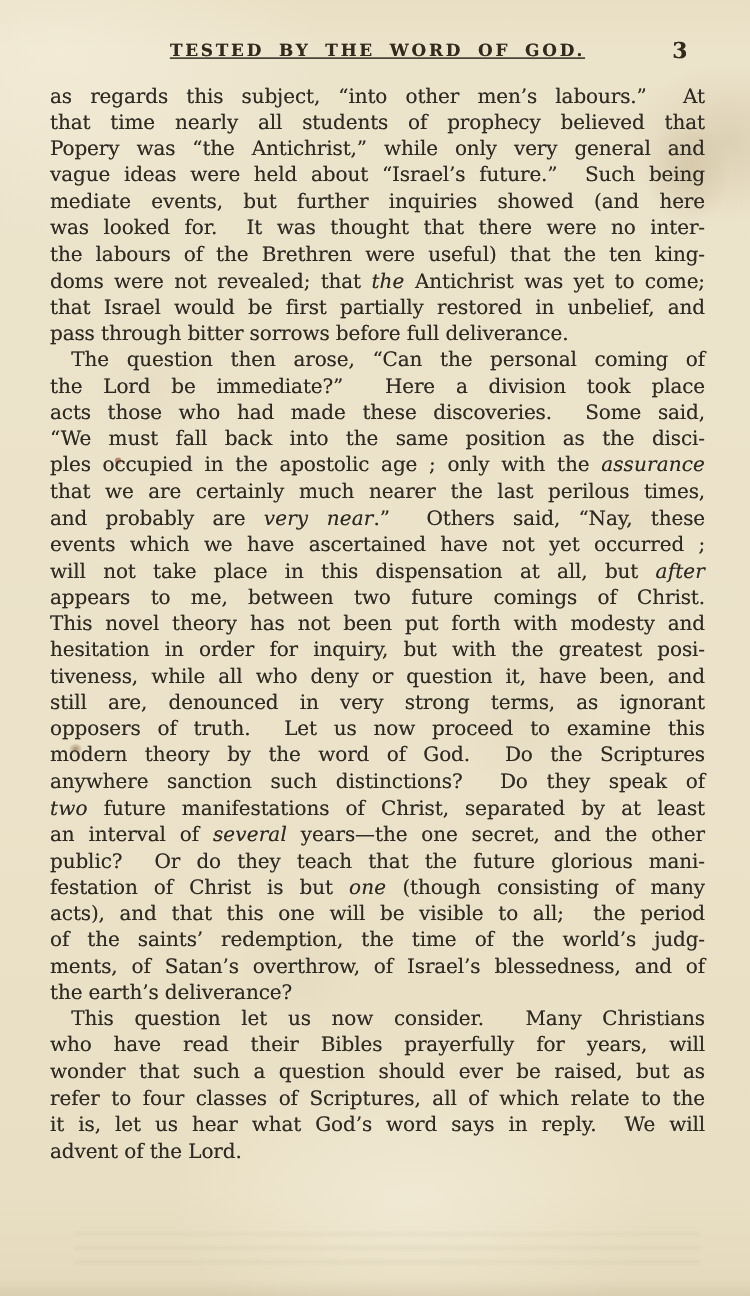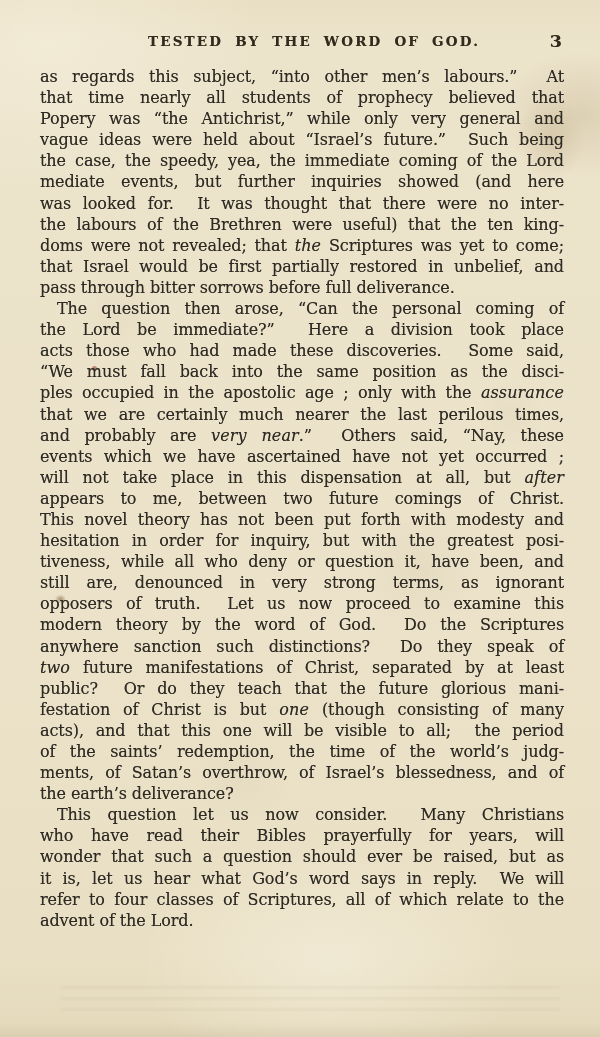--- a/index.html
+++ b/index.html
@@ -47,21 +47,21 @@
       rgba(122,110,80,.07) 0 3px, rgba(122,110,80,0) 3px 11px);
     filter:blur(1.2px);
     opacity:.8;
   }
   .bottom-shade{
     position:absolute;left:0;right:0;bottom:0;height:14px;pointer-events:none;
     background:linear-gradient(180deg, rgba(140,125,95,0), rgba(140,125,95,.12));
   }
 
   .header{
-    position:absolute;left:52px;top:33px;width:524px;height:20px;
+    position:absolute;left:40px;top:33px;width:524px;height:20px;text-decoration:underline;
   }
   .running-title{
     display:block;text-align:center;
     font-size:13.5px;font-weight:bold;
     letter-spacing:2.2px;word-spacing:5px;
     color:#33291d;
     text-shadow:0 0 .5px rgba(51,41,29,.55);
   }
   .page-number{
     position:absolute;right:14px;top:-2px;
@@ -100,25 +100,24 @@
     <span class="running-title">TESTED BY THE WORD OF GOD.</span>
     <span class="page-number">3</span>
   </div>
 
   <div class="body-text">
       <div class="para">
         <div class="line"><span>as regards this subject, “into other men’s labours.”  At</span></div>
         <div class="line"><span>that time nearly all students of prophecy believed that</span></div>
         <div class="line"><span>Popery was “the Antichrist,” while only very general and</span></div>
         <div class="line"><span>vague ideas were held about “Israel’s future.”  Such being</span></div>
-        <div class="line"><span>the case, the speedy, yea, the immediate coming of the Lord</span></div>
         <div class="line"><span>mediate events, but further inquiries showed (and here</span></div>
         <div class="line"><span>was looked for.  It was thought that there were no inter-</span></div>
         <div class="line"><span>the labours of the Brethren were useful) that the ten king-</span></div>
-        <div class="line"><span>doms were not revealed; that </span><em>the</em><span> Scriptures was yet to come;</span></div>
+        <div class="line"><span>doms were not revealed; that </span><em>the</em><span> Antichrist was yet to come;</span></div>
         <div class="line"><span>that Israel would be first partially restored in unbelief, and</span></div>
         <div class="line last"><span>pass through bitter sorrows before full deliverance.</span></div>
       </div>
       <div class="para indent">
         <div class="line"><span>The question then arose, “Can the personal coming of</span></div>
         <div class="line"><span>the Lord be immediate?”  Here a division took place</span></div>
         <div class="line"><span>acts those who had made these discoveries.  Some said,</span></div>
         <div class="line"><span>“We must fall back into the same position as the disci-</span></div>
         <div class="line"><span>ples occupied in the apostolic age ; only with the </span><em>assurance</em></div>
         <div class="line"><span>that we are certainly much nearer the last perilous times,</span></div>
@@ -127,32 +126,33 @@
         <div class="line"><span>will not take place in this dispensation at all, but </span><em>after</em></div>
         <div class="line"><span>appears to me, between two future comings of Christ.</span></div>
         <div class="line"><span>This novel theory has not been put forth with modesty and</span></div>
         <div class="line"><span>hesitation in order for inquiry, but with the greatest posi-</span></div>
         <div class="line"><span>tiveness, while all who deny or question it, have been, and</span></div>
         <div class="line"><span>still are, denounced in very strong terms, as ignorant</span></div>
         <div class="line"><span>opposers of truth.  Let us now proceed to examine this</span></div>
         <div class="line"><span>modern theory by the word of God.  Do the Scriptures</span></div>
         <div class="line"><span>anywhere sanction such distinctions?  Do they speak of</span></div>
         <div class="line"><em>two</em><span> future manifestations of Christ, separated by at least</span></div>
+        <div class="line"><span>an interval of </span><em>several</em><span> years—the one secret, and the other</span></div>
         <div class="line"><span>public?  Or do they teach that the future glorious mani-</span></div>
         <div class="line"><span>festation of Christ is but </span><em>one</em><span> (though consisting of many</span></div>
         <div class="line"><span>acts), and that this one will be visible to all;  the period</span></div>
         <div class="line"><span>of the saints’ redemption, the time of the world’s judg-</span></div>
         <div class="line"><span>ments, of Satan’s overthrow, of Israel’s blessedness, and of</span></div>
         <div class="line last"><span>the earth’s deliverance?</span></div>
       </div>
       <div class="para indent">
         <div class="line"><span>This question let us now consider.  Many Christians</span></div>
         <div class="line"><span>who have read their Bibles prayerfully for years, will</span></div>
         <div class="line"><span>wonder that such a question should ever be raised, but as</span></div>
+        <div class="line"><span>refer to four classes of Scriptures, all of which relate to the</span></div>
         <div class="line"><span>it is, let us hear what God’s word says in reply.  We will</span></div>
-        <div class="line"><span>refer to four classes of Scriptures, all of which relate to the</span></div>
         <div class="line last"><span>advent of the Lord.</span></div>
       </div>
     </div>
 
   <div class="ghost-text"></div>
   <div class="bottom-shade"></div>
 </div>
 
 </body></html>

